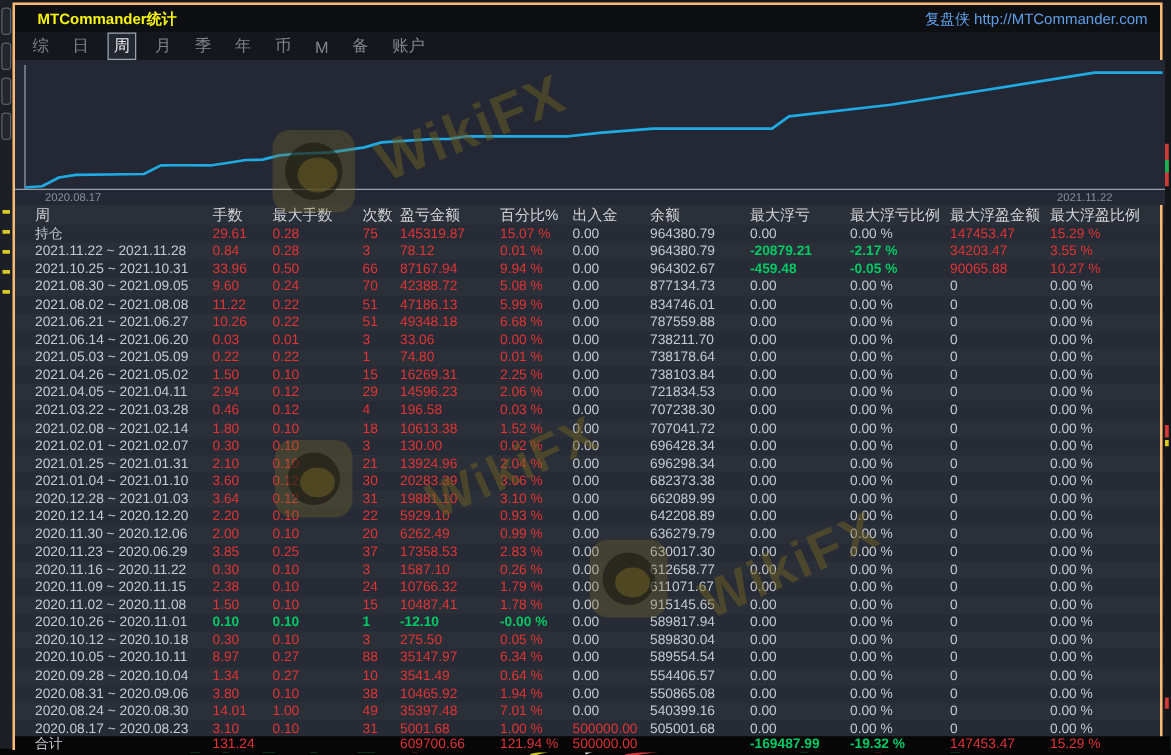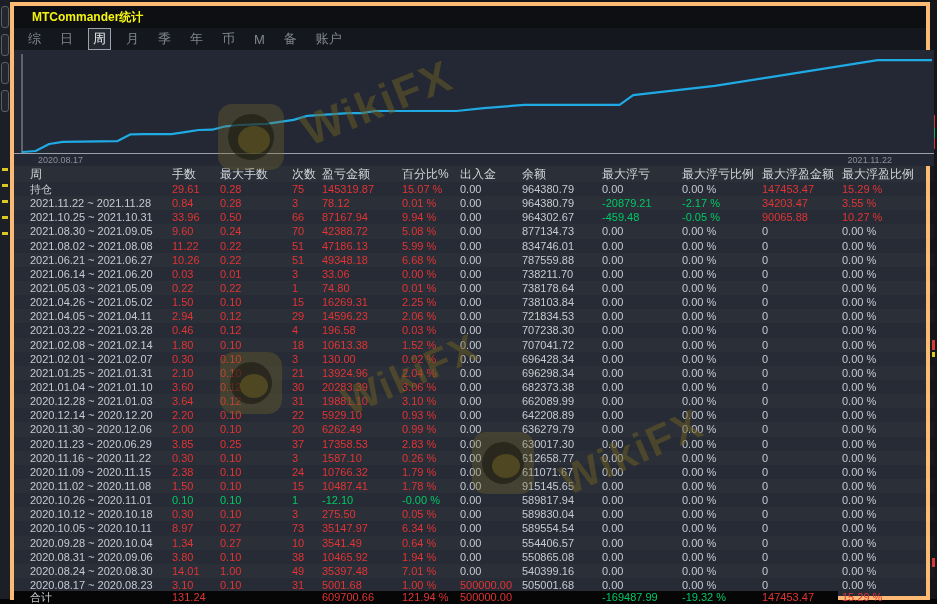--- a/index.html
+++ b/index.html
@@ -9,21 +9,21 @@
   
   #left-strip{position:absolute;left:0;top:0;width:10px;height:604px;background:#1c1f26;}
   .tool-btn{position:absolute;left:1px;width:8px;height:22px;border:1px solid #5a6068;border-radius:3px;background:#23262d;}
   .yellow-dash{position:absolute;left:2px;width:6px;height:3px;background:#d8c822;}
   #right-strip{position:absolute;right:0;top:0;width:7px;height:604px;background:#14161a;}
   .candle{position:absolute;width:3px;}
   #bottom-strip{position:absolute;left:0;bottom:0;width:937px;height:5px;background:#050505;}
   .bs-mark{position:absolute;height:2px;}
 
   
-  #win{position:absolute;left:10px;top:2px;width:920px;height:598px;background:#262b35;border:4px solid #fdba74;}
+  #win{position:absolute;left:10px;top:2px;width:920px;height:598px;background:#262b35;border:2px solid #fdba74;}
   #titlebar{position:absolute;left:0;top:0;width:100%;height:22px;background:#0e0f12;display:flex;align-items:center;justify-content:space-between;padding:0 10px 0 18px;}
   #title{color:#f4f410;font-size:12px;font-weight:bold;}
   #brand{color:#5f9fe8;font-size:12px;}
   #menubar{position:absolute;left:0;top:22px;width:100%;height:22px;background:#14171d;display:flex;align-items:center;gap:11px;padding-left:10px;}
   .menu-item{color:#80858d;font-size:13px;padding:1px 4px;cursor:default;}
   .menu-item.active{color:#e8eaee;border:1px solid #9aa2ae;background:#232730;}
 
   
   #chart{position:absolute;left:0;top:44px;width:920px;height:116px;background:#232834;}
   #chart svg{position:absolute;left:0;top:0;}
@@ -37,22 +37,22 @@
   .wm-eye{position:absolute;border-radius:50%;background:rgba(22,20,12,.55);}
   .wm-beak{position:absolute;border-radius:50%;background:rgba(125,108,40,.45);}
   .wm-text{position:absolute;font-weight:bold;color:rgba(110,96,34,.5);letter-spacing:2px;white-space:nowrap;}
 
   
   #stats-table{position:absolute;left:0;top:160px;width:920px;height:438px;font-size:11px;}
   .trow{display:grid;grid-template-columns:142px 48px 72px 30px 80px 58px 62px 80px 80px 80px 80px 78px;
         padding-left:16px;height:14.15px;line-height:14.15px;white-space:nowrap;}
   .trow.head{height:16px;line-height:16px;color:#d2d5da;font-size:12px;}
   .trow:nth-child(odd){background:rgba(255,255,255,0.018);}
-  .trow.total{position:absolute;bottom:0;left:0;width:824px;background:#060606;height:13px;line-height:13px;}
-  .c-w{color:#c6cad1;} .c-r{color:#e23434;} .c-g{color:#00c964;}
+  .trow.total{position:absolute;bottom:0;left:0;width:924px;background:#060606;height:13px;line-height:13px;}
+  .c-w{color:#c6cad1;} .c-r{color:#e23434;} .c-g{color:#00c964;font-weight:bold;}
 </style>
 </head>
 <body>
 <div id="stage">
 
   <div id="left-strip">
       <div class="tool-btn" style="top: 6px;"></div>
       <div class="tool-btn" style="top: 34px;"></div>
       <div class="tool-btn" style="top: 62px;"></div>
       <div class="tool-btn" style="top: 90px;"></div>
@@ -80,20 +80,21 @@
       <div class="bs-mark" style="left: 468px; top: 1px; width: 10px; background: rgb(232, 232, 232); transform: rotate(-20deg);"></div>
       <div class="bs-mark" style="left: 500px; top: 1px; width: 48px; background: rgb(210, 58, 58); transform: rotate(-8deg);"></div>
       <div class="bs-mark" style="left: 640px; top: 1px; width: 6px; background: rgb(24, 176, 80);"></div>
       <div class="bs-mark" style="left: 700px; top: 1px; width: 5px; background: rgb(210, 58, 58);"></div>
       <div class="bs-mark" style="left: 760px; top: 1px; width: 8px; background: rgb(24, 176, 80);"></div>
     </div>
 
   <div id="win">
     <div id="titlebar">
       <span id="title">MTCommander统计</span>
+      <span id="brand">复盘侠 http://MTCommander.com</span>
     </div>
     <div id="menubar">
         <span class="menu-item">综</span>
         <span class="menu-item">日</span>
         <span class="menu-item active">周</span>
         <span class="menu-item">月</span>
         <span class="menu-item">季</span>
         <span class="menu-item">年</span>
         <span class="menu-item">币</span>
         <span class="menu-item">M</span>
@@ -459,21 +460,21 @@
           <div class="c-w">589830.04</div>
           <div class="c-w">0.00</div>
           <div class="c-w">0.00 %</div>
           <div class="c-w">0</div>
           <div class="c-w">0.00 %</div>
         </div>
         <div class="trow">
           <div class="c-w">2020.10.05 ~ 2020.10.11</div>
           <div class="c-r">8.97</div>
           <div class="c-r">0.27</div>
-          <div class="c-r">73</div>
+          <div class="c-r">88</div>
           <div class="c-r">35147.97</div>
           <div class="c-r">6.34 %</div>
           <div class="c-w">0.00</div>
           <div class="c-w">589554.54</div>
           <div class="c-w">0.00</div>
           <div class="c-w">0.00 %</div>
           <div class="c-w">0</div>
           <div class="c-w">0.00 %</div>
         </div>
         <div class="trow">

